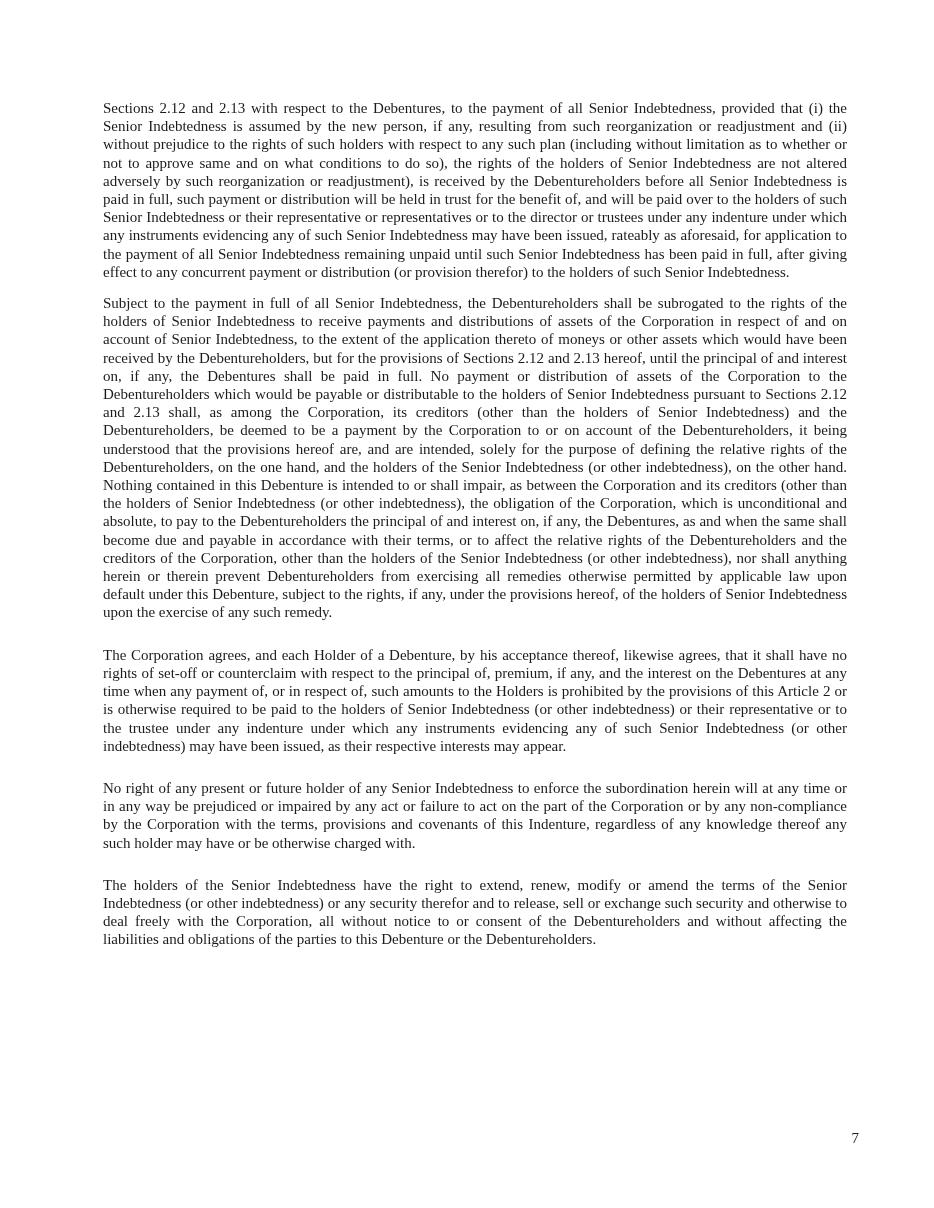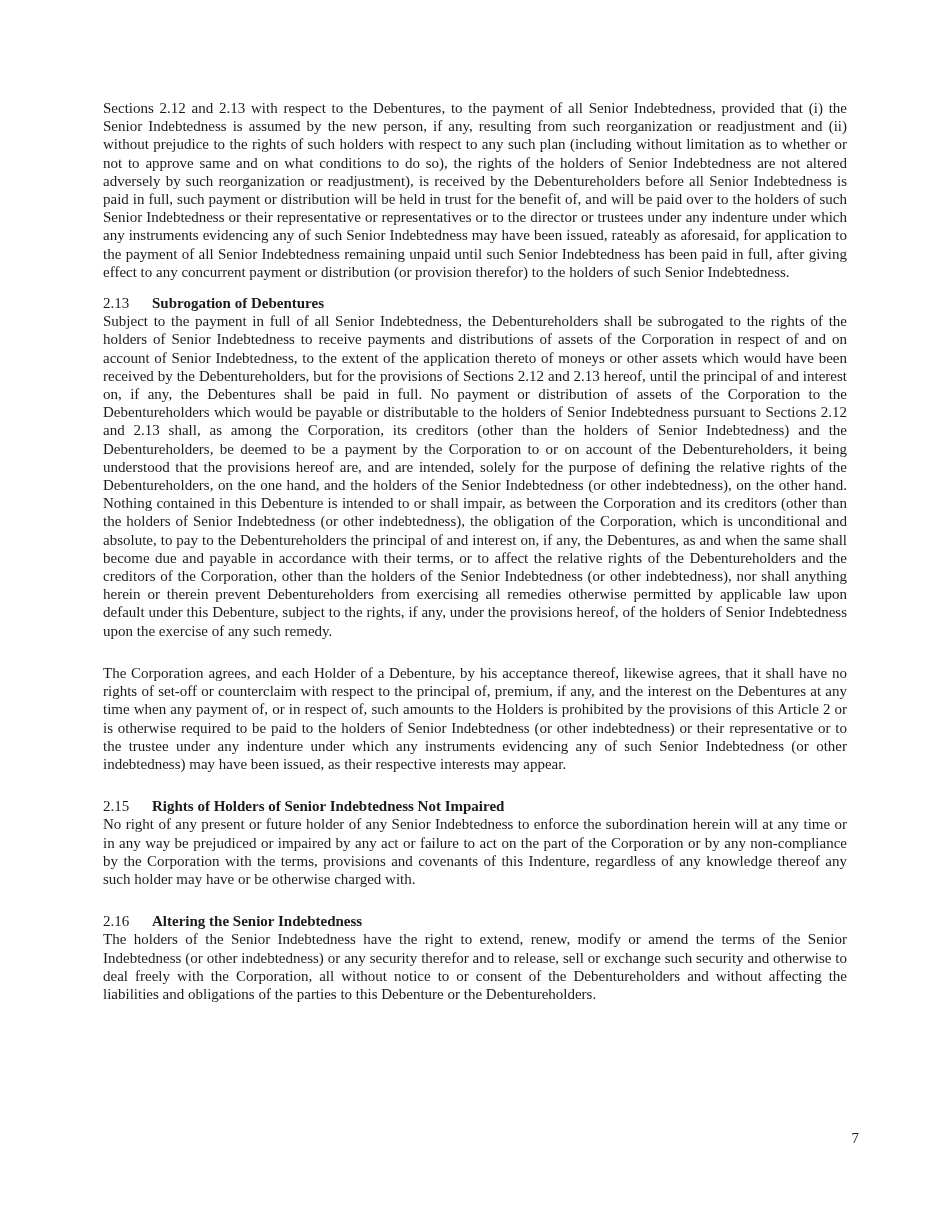--- a/index.html
+++ b/index.html
@@ -62,40 +62,31 @@
 </style>
 </head>
 <body>
 
 <div class="page">
   <div class="content">
 
     <p class="intro">Sections 2.12 and 2.13 with respect to the Debentures, to the payment of all Senior Indebtedness, provided that (i) the Senior Indebtedness is assumed by the new person, if any, resulting from such reorganization or readjustment and (ii) without prejudice to the rights of such holders with respect to any such plan (including without limitation as to whether or not to approve same and on what conditions to do so), the rights of the holders of Senior Indebtedness are not altered adversely by such reorganization or readjustment), is received by the Debentureholders before all Senior Indebtedness is paid in full, such payment or distribution will be held in trust for the benefit of, and will be paid over to the holders of such Senior Indebtedness or their representative or representatives or to the director or trustees under any indenture under which any instruments evidencing any of such Senior Indebtedness may have been issued, rateably as aforesaid, for application to the payment of all Senior Indebtedness remaining unpaid until such Senior Indebtedness has been paid in full, after giving effect to any concurrent payment or distribution (or provision therefor) to the holders of such Senior Indebtedness.</p>
 
     <section class="section first">
-      <div class="sec-heading">
-        <span class="sec-num">2.13</span><span class="sec-title">Subrogation of Debentures</span>
-      </div>
       <p class="sec-body">Subject to the payment in full of all Senior Indebtedness, the Debentureholders shall be subrogated to the rights of the holders of Senior Indebtedness to receive payments and distributions of assets of the Corporation in respect of and on account of Senior Indebtedness, to the extent of the application thereto of moneys or other assets which would have been received by the Debentureholders, but for the provisions of Sections 2.12 and 2.13 hereof, until the principal of and interest on, if any, the Debentures shall be paid in full. No payment or distribution of assets of the Corporation to the Debentureholders which would be payable or distributable to the holders of Senior Indebtedness pursuant to Sections 2.12 and 2.13 shall, as among the Corporation, its creditors (other than the holders of Senior Indebtedness) and the Debentureholders, be deemed to be a payment by the Corporation to or on account of the Debentureholders, it being understood that the provisions hereof are, and are intended, solely for the purpose of defining the relative rights of the Debentureholders, on the one hand, and the holders of the Senior Indebtedness (or other indebtedness), on the other hand. Nothing contained in this Debenture is intended to or shall impair, as between the Corporation and its creditors (other than the holders of Senior Indebtedness (or other indebtedness), the obligation of the Corporation, which is unconditional and absolute, to pay to the Debentureholders the principal of and interest on, if any, the Debentures, as and when the same shall become due and payable in accordance with their terms, or to affect the relative rights of the Debentureholders and the creditors of the Corporation, other than the holders of the Senior Indebtedness (or other indebtedness), nor shall anything herein or therein prevent Debentureholders from exercising all remedies otherwise permitted by applicable law upon default under this Debenture, subject to the rights, if any, under the provisions hereof, of the holders of Senior Indebtedness upon the exercise of any such remedy.</p>
     </section>
 
     <section class="section">
       <p class="sec-body">The Corporation agrees, and each Holder of a Debenture, by his acceptance thereof, likewise agrees, that it shall have no rights of set-off or counterclaim with respect to the principal of, premium, if any, and the interest on the Debentures at any time when any payment of, or in respect of, such amounts to the Holders is prohibited by the provisions of this Article 2 or is otherwise required to be paid to the holders of Senior Indebtedness (or other indebtedness) or their representative or to the trustee under any indenture under which any instruments evidencing any of such Senior Indebtedness (or other indebtedness) may have been issued, as their respective interests may appear.</p>
     </section>
 
     <section class="section">
-      <div class="sec-heading">
-        <span class="sec-num">2.15</span><span class="sec-title">Rights of Holders of Senior Indebtedness Not Impaired</span>
-      </div>
       <p class="sec-body">No right of any present or future holder of any Senior Indebtedness to enforce the subordination herein will at any time or in any way be prejudiced or impaired by any act or failure to act on the part of the Corporation or by any non-compliance by the Corporation with the terms, provisions and covenants of this Indenture, regardless of any knowledge thereof any such holder may have or be otherwise charged with.</p>
     </section>
 
     <section class="section">
-      <div class="sec-heading">
-        <span class="sec-num">2.16</span><span class="sec-title">Altering the Senior Indebtedness</span>
-      </div>
       <p class="sec-body">The holders of the Senior Indebtedness have the right to extend, renew, modify or amend the terms of the Senior Indebtedness (or other indebtedness) or any security therefor and to release, sell or exchange such security and otherwise to deal freely with the Corporation, all without notice to or consent of the Debentureholders and without affecting the liabilities and obligations of the parties to this Debenture or the Debentureholders.</p>
     </section>
 
   </div>
 
   <div class="page-number">7</div>
 </div>
 
 </body></html>

